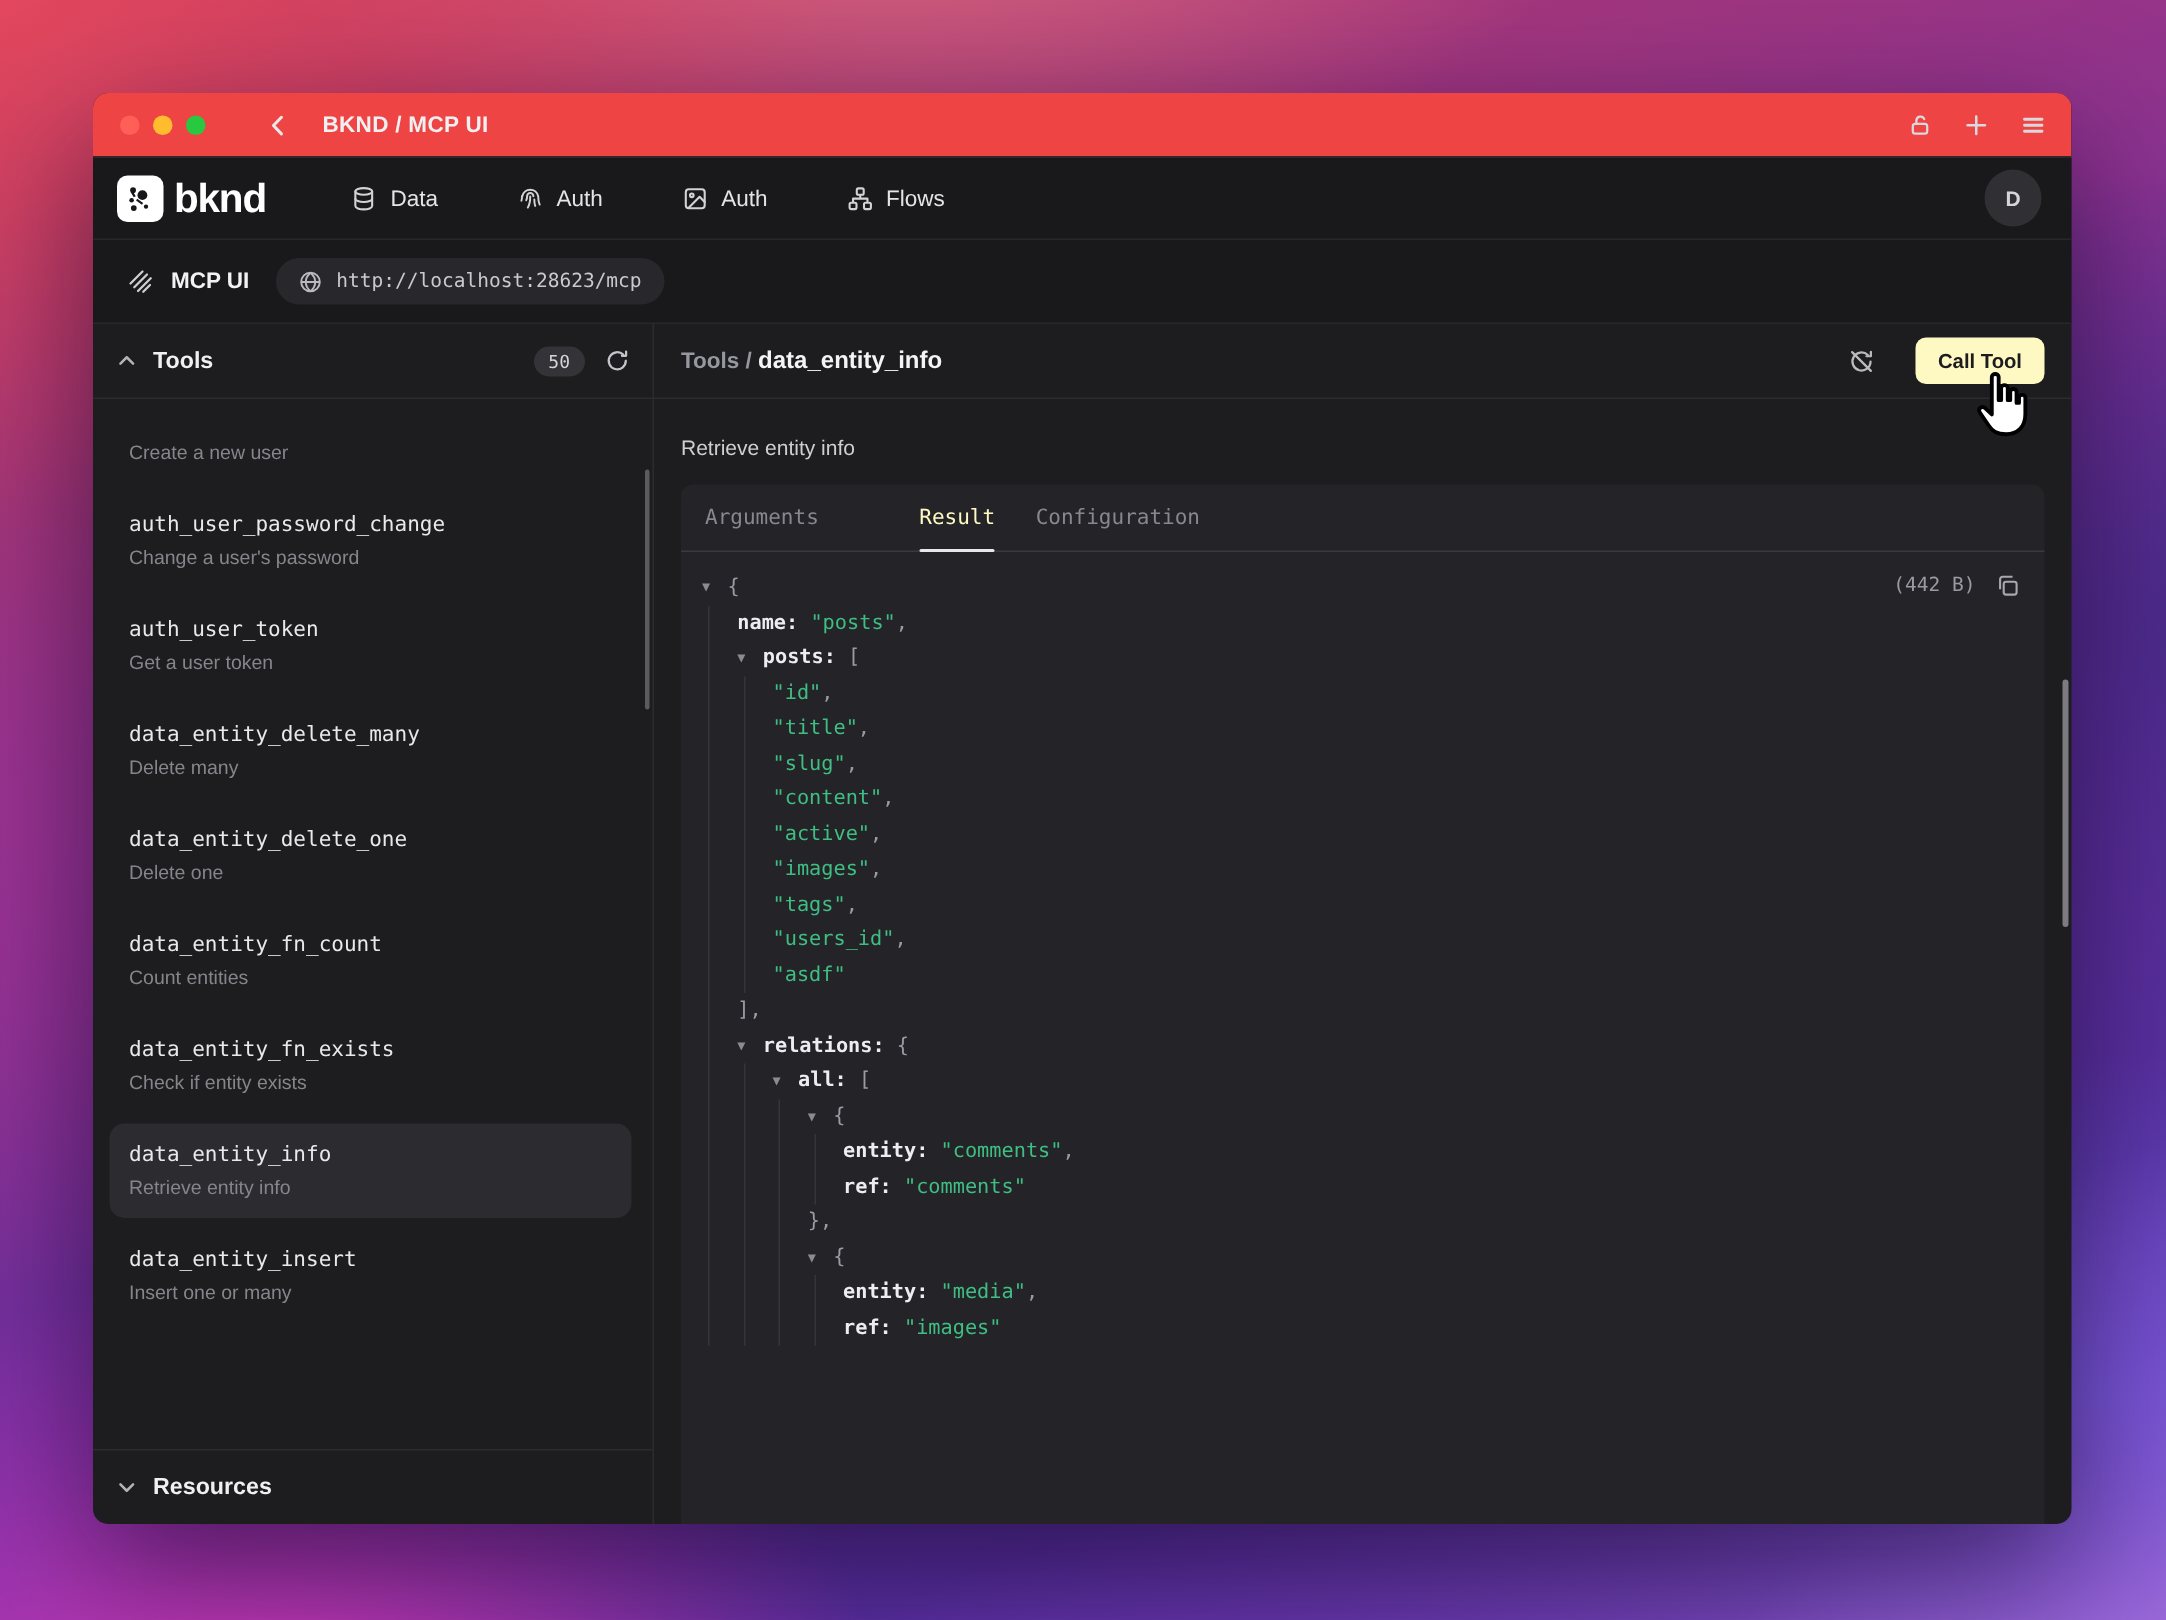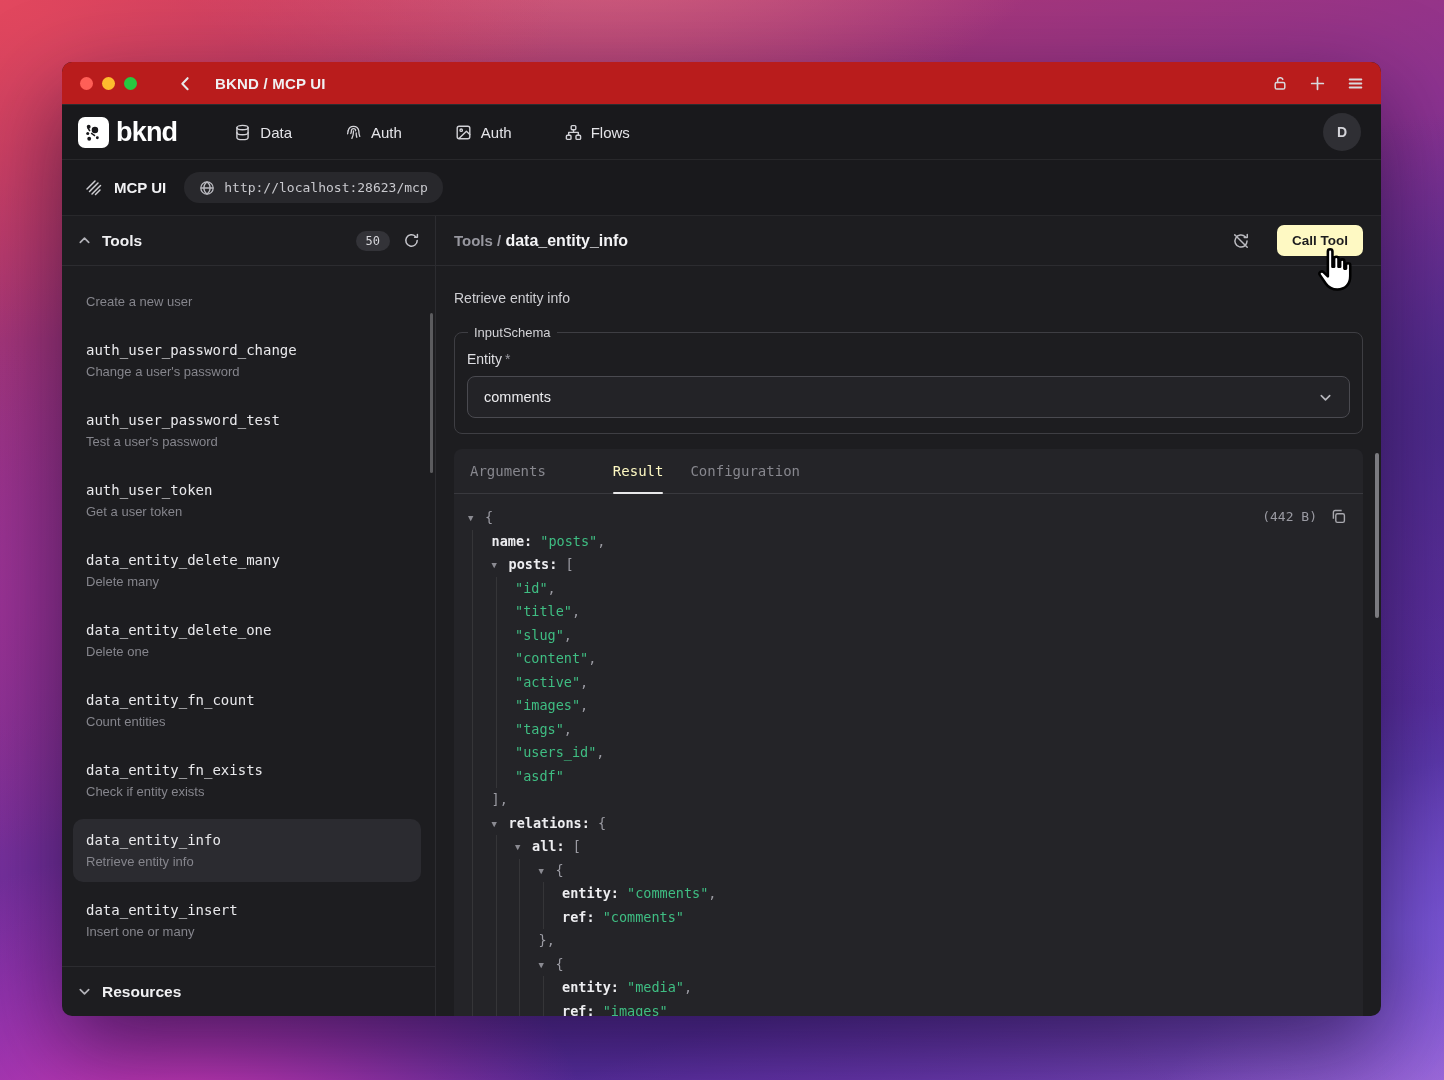--- a/index.html
+++ b/index.html
@@ -12,21 +12,21 @@
       radial-gradient(45% 45% at 12% 108%, rgba(234,60,192,.95), rgba(234,60,192,0) 65%),
       radial-gradient(45% 40% at 55% 115%, rgba(106,47,174,.85), rgba(106,47,174,0) 70%),
       radial-gradient(40% 40% at 104% 38%, rgba(67,42,134,.9), rgba(67,42,134,0) 70%),
       radial-gradient(32% 30% at 97% 86%, rgba(122,90,224,.8), rgba(122,90,224,0) 70%),
       radial-gradient(55% 50% at 112% 112%, rgba(201,138,232,.95), rgba(201,138,232,0) 62%),
       linear-gradient(160deg,#c23a5e 0%,#8e3390 38%,#6b2fa4 62%,#54309f 80%,#8a55cc 100%);}
   .window{position:absolute;left:62px;top:62px;width:1319px;height:954px;
     background:#1d1d20;border-radius:10px;overflow:hidden;display:flex;flex-direction:column;
     box-shadow:0 34px 90px rgba(20,5,40,.6);}
   
-  .titlebar{height:42px;flex:0 0 42px;display:flex;align-items:center;background:#b91c1c;
+  .titlebar{height:42px;flex:0 0 42px;display:flex;align-items:center;background:#ef4444;
     border-bottom:1px solid #2c2c30;padding:0 17px 0 18px;}
   .lights{display:flex;gap:9px;}
   .light{width:13px;height:13px;border-radius:50%;}
   .light.red{background:#ff5f57}.light.yellow{background:#febc2e}.light.green{background:#28c840}
   .tb-back{margin-left:40px;color:#e8e8ea;display:flex;background:none;border:0;padding:0;cursor:pointer;}
   .tb-title{margin-left:21px;color:#f0f0f2;font-size:15px;font-weight:600;letter-spacing:.2px;}
   .tb-right{margin-left:auto;display:flex;align-items:center;gap:21px;color:#d9d9dd;}
   .icon-btn{background:none;border:0;padding:0;color:inherit;display:flex;cursor:pointer;}
   
   .navbar{height:54px;flex:0 0 54px;display:flex;align-items:center;background:#19191c;
@@ -228,24 +228,20 @@
         </div>
         <div class="tool-list">
             <div class="tool-item">
               <div class="tool-desc">Create a new user</div>
             </div>
             <div class="tool-item">
               <div class="tool-name">auth_user_password_change</div>
               <div class="tool-desc">Change a user's password</div>
             </div>
             <div class="tool-item">
-              <div class="tool-name">auth_user_password_test</div>
-              <div class="tool-desc">Test a user's password</div>
-            </div>
-            <div class="tool-item">
               <div class="tool-name">auth_user_token</div>
               <div class="tool-desc">Get a user token</div>
             </div>
             <div class="tool-item">
               <div class="tool-name">data_entity_delete_many</div>
               <div class="tool-desc">Delete many</div>
             </div>
             <div class="tool-item">
               <div class="tool-name">data_entity_delete_one</div>
               <div class="tool-desc">Delete one</div>
@@ -287,32 +283,20 @@
                 <path d="M14.4 2.4v2.8h-2.8"></path>
                 <path d="m2.6 2.6 11.8 11.8"></path>
               </svg>
           </button>
           <button class="call-btn">Call Tool</button>
         </div>
 
         <div class="main-body">
           <p class="desc">Retrieve entity info</p>
 
-          <fieldset class="schema-fs">
-            <legend>InputSchema</legend>
-            <div class="field-label">
-              <span>Entity</span><span class="req">*</span>
-            </div>
-            <div class="select-box">
-              <span class="select-val">comments</span>
-              <svg width="15" height="15" viewBox="0 0 16 16" fill="none" stroke="currentColor" stroke-width="1.7" stroke-linecap="round" stroke-linejoin="round">
-                  <path d="m3.5 6 4.5 4.5L12.5 6"></path>
-                </svg>
-            </div>
-          </fieldset>
 
           <div class="card">
             <div class="tabbar">
                 <button class="tab">Arguments</button>
                 <button class="tab active">Result</button>
                 <button class="tab">Configuration</button>
               </div>
             <div class="json-view">
               <div class="json-guides">
                   <div class="guide" style="left: 41.5px; top: 82.5px; height: 211.5px;"></div>

